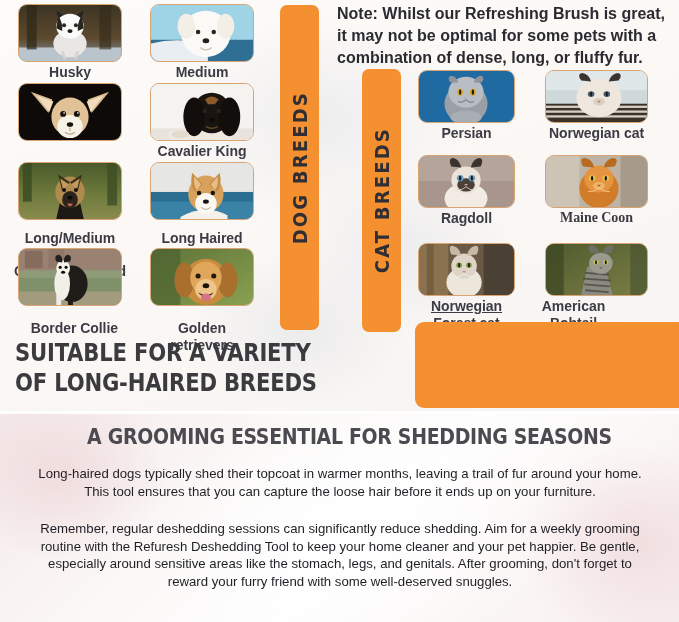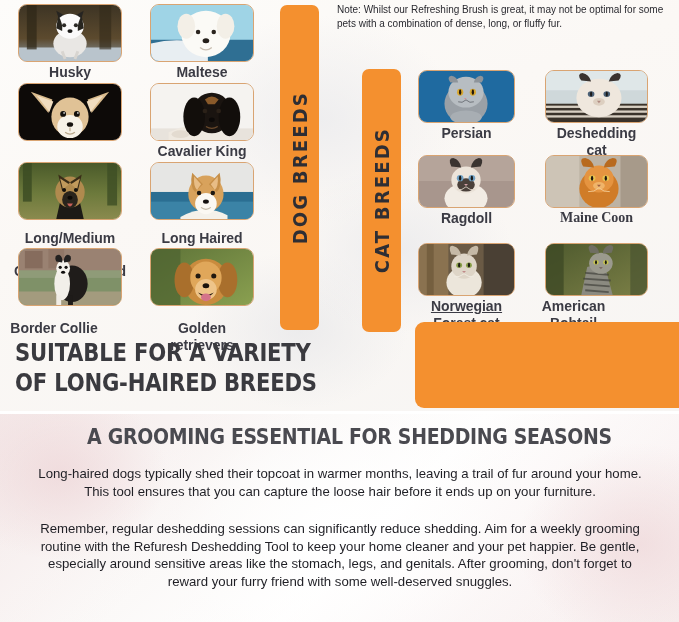--- a/index.html
+++ b/index.html
@@ -63,24 +63,24 @@
     color: #2e2e34;
     text-transform: uppercase;
     font-stretch: condensed;
   }
 
   
   #note-text {
     position: absolute;
     left: 337px; top: 3px;
     width: 336px;
-    font-size: 10px;
+    font-size: 16px;
     line-height: 1.36;
     color: #2a2a30;
-    font-weight: 400;
+    font-weight: 700;
   }
 
   
   #headline {
     position: absolute;
     left: 15px; top: 338px;
     width: 345px;
     font-family: "DejaVu Sans", sans-serif;
     font-weight: 900;
     font-size: 25px;
@@ -183,21 +183,21 @@
       <path d="M0 40 q30 -8 58 2 l0 16 l-58 0 z" fill="#e8eef2"></path>
       <ellipse cx="56" cy="30" rx="25" ry="24" fill="#fbfaf6"></ellipse>
       <ellipse cx="36" cy="22" rx="9" ry="13" fill="#f3efe7"></ellipse>
       <ellipse cx="76" cy="22" rx="9" ry="13" fill="#f3efe7"></ellipse>
       <circle cx="48" cy="28" r="2.3" fill="#2a241e"></circle>
       <circle cx="64" cy="28" r="2.3" fill="#2a241e"></circle>
       <ellipse cx="56" cy="37" rx="3.4" ry="2.6" fill="#241f1a"></ellipse>
       <path d="M50 44 q6 5 12 0" stroke="#c9bfb2" stroke-width="1.4" fill="none"></path>
     </svg>
   </div>
-  <div class="card-label" style="left:150px; top:64px; width:104px;">Maltese</div>
+  <div class="card-label" style="left:150px; top:64px; width:104px;">Medium</div>
 
   <div class="card" style="left:18px; top:83px; width:104px; height:58px;">
     <svg class="ph" viewBox="0 0 104 58" preserveAspectRatio="none">
       <rect width="104" height="58" fill="#0d0a08"></rect>
       <path d="M30 30 L12 8 L34 16 Z" fill="#d9bb8d"></path>
       <path d="M74 30 L92 8 L70 16 Z" fill="#d9bb8d"></path>
       <path d="M31 29 L18 12 L35 18 Z" fill="#f0ddc0"></path>
       <path d="M73 29 L86 12 L69 18 Z" fill="#f0ddc0"></path>
       <ellipse cx="52" cy="34" rx="19" ry="20" fill="#e0c296"></ellipse>
       <ellipse cx="52" cy="44" rx="13" ry="12" fill="#f7f2e8"></ellipse>
@@ -290,21 +290,21 @@
       <ellipse cx="45" cy="20" rx="7" ry="8" fill="#f5f2ec"></ellipse>
       <path d="M38 13 q-3 -7 3 -7 q4 2 3 8 z" fill="#232120"></path>
       <path d="M52 13 q3 -7 -3 -7 q-4 2 -3 8 z" fill="#232120"></path>
       <circle cx="42" cy="19" r="1.6" fill="#141210"></circle>
       <circle cx="48" cy="19" r="1.6" fill="#141210"></circle>
       <ellipse cx="45" cy="24" rx="2.1" ry="1.6" fill="#0f0d0c"></ellipse>
       <rect x="38" y="48" width="5" height="10" fill="#f0ece5"></rect>
       <rect x="50" y="48" width="5" height="10" fill="#1e1b19"></rect>
     </svg>
   </div>
-  <div class="card-label" style="left:2px; top:320px; width:104px;">Border Collie</div>
+  <div class="card-label" style="left:14px; top:320px; width:104px;text-align:right;">Border Collie</div>
 
   <div class="card" style="left:150px; top:248px; width:104px; height:58px;">
     <svg class="ph" viewBox="0 0 104 58" preserveAspectRatio="none">
       <defs>
           <linearGradient id="gr" x1="0" y1="0" x2="1" y2="1">
             <stop offset="0" stop-color="#5e7338"></stop>
             <stop offset="1" stop-color="#8aa050"></stop>
           </linearGradient>
         </defs>
       <rect width="104" height="58" fill="url(#gr)"></rect>
@@ -365,21 +365,21 @@
       <path d="M36 10 q-5 -7 1 -8 q7 1 9 9 z" fill="#3a3330"></path>
       <path d="M74 10 q5 -7 -1 -8 q-7 1 -9 9 z" fill="#3a3330"></path>
       <ellipse cx="46" cy="24" rx="3.4" ry="3" fill="#4a5f74"></ellipse>
       <ellipse cx="62" cy="24" rx="3.4" ry="3" fill="#4a5f74"></ellipse>
       <ellipse cx="46" cy="24" rx="1.1" ry="2.6" fill="#1b1a18"></ellipse>
       <ellipse cx="62" cy="24" rx="1.1" ry="2.6" fill="#1b1a18"></ellipse>
       <ellipse cx="54" cy="32" rx="6" ry="4" fill="#ddcfc0"></ellipse>
       <path d="M52 31 l4 0 l-2 2.4 z" fill="#b08a80"></path>
     </svg>
   </div>
-  <div class="card-label" style="left:545px; top:125px; width:103px;">Deshedding cat</div>
+  <div class="card-label" style="left:545px; top:125px; width:103px;">Norwegian cat</div>
 
   <div class="card" style="left:418px; top:155px; width:97px; height:53px;">
     <svg class="ph" viewBox="0 0 97 53" preserveAspectRatio="none">
       <rect width="97" height="53" fill="#a8968d"></rect>
       <rect x="0" y="0" width="97" height="26" fill="#b5a49a"></rect>
       <ellipse cx="48" cy="44" rx="22" ry="16" fill="#f2ece4"></ellipse>
       <ellipse cx="48" cy="25" rx="15" ry="14" fill="#ece4da"></ellipse>
       <path d="M33 11 q-4 -9 2 -9 q7 2 8 10 z" fill="#3a3330"></path>
       <path d="M63 11 q4 -9 -2 -9 q-7 2 -8 10 z" fill="#3a3330"></path>
       <ellipse cx="48" cy="30" rx="9" ry="7" fill="#4a403a"></ellipse>

